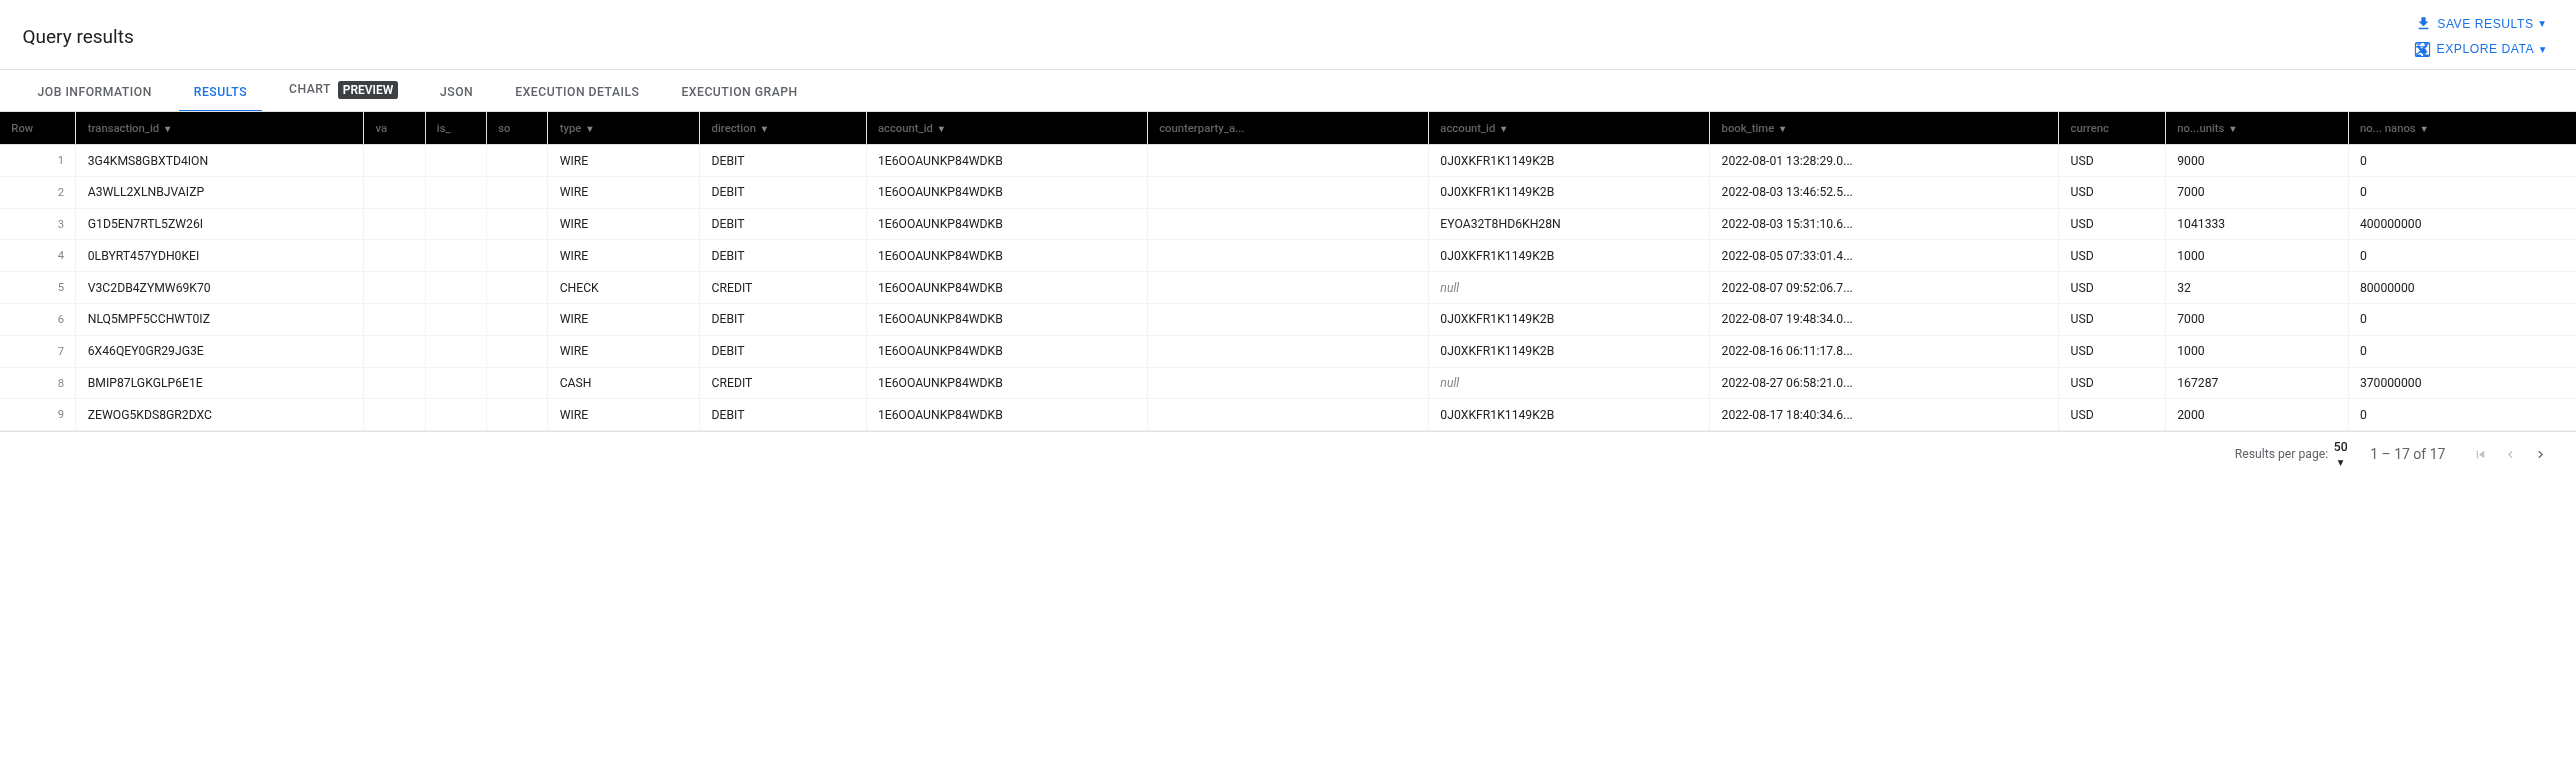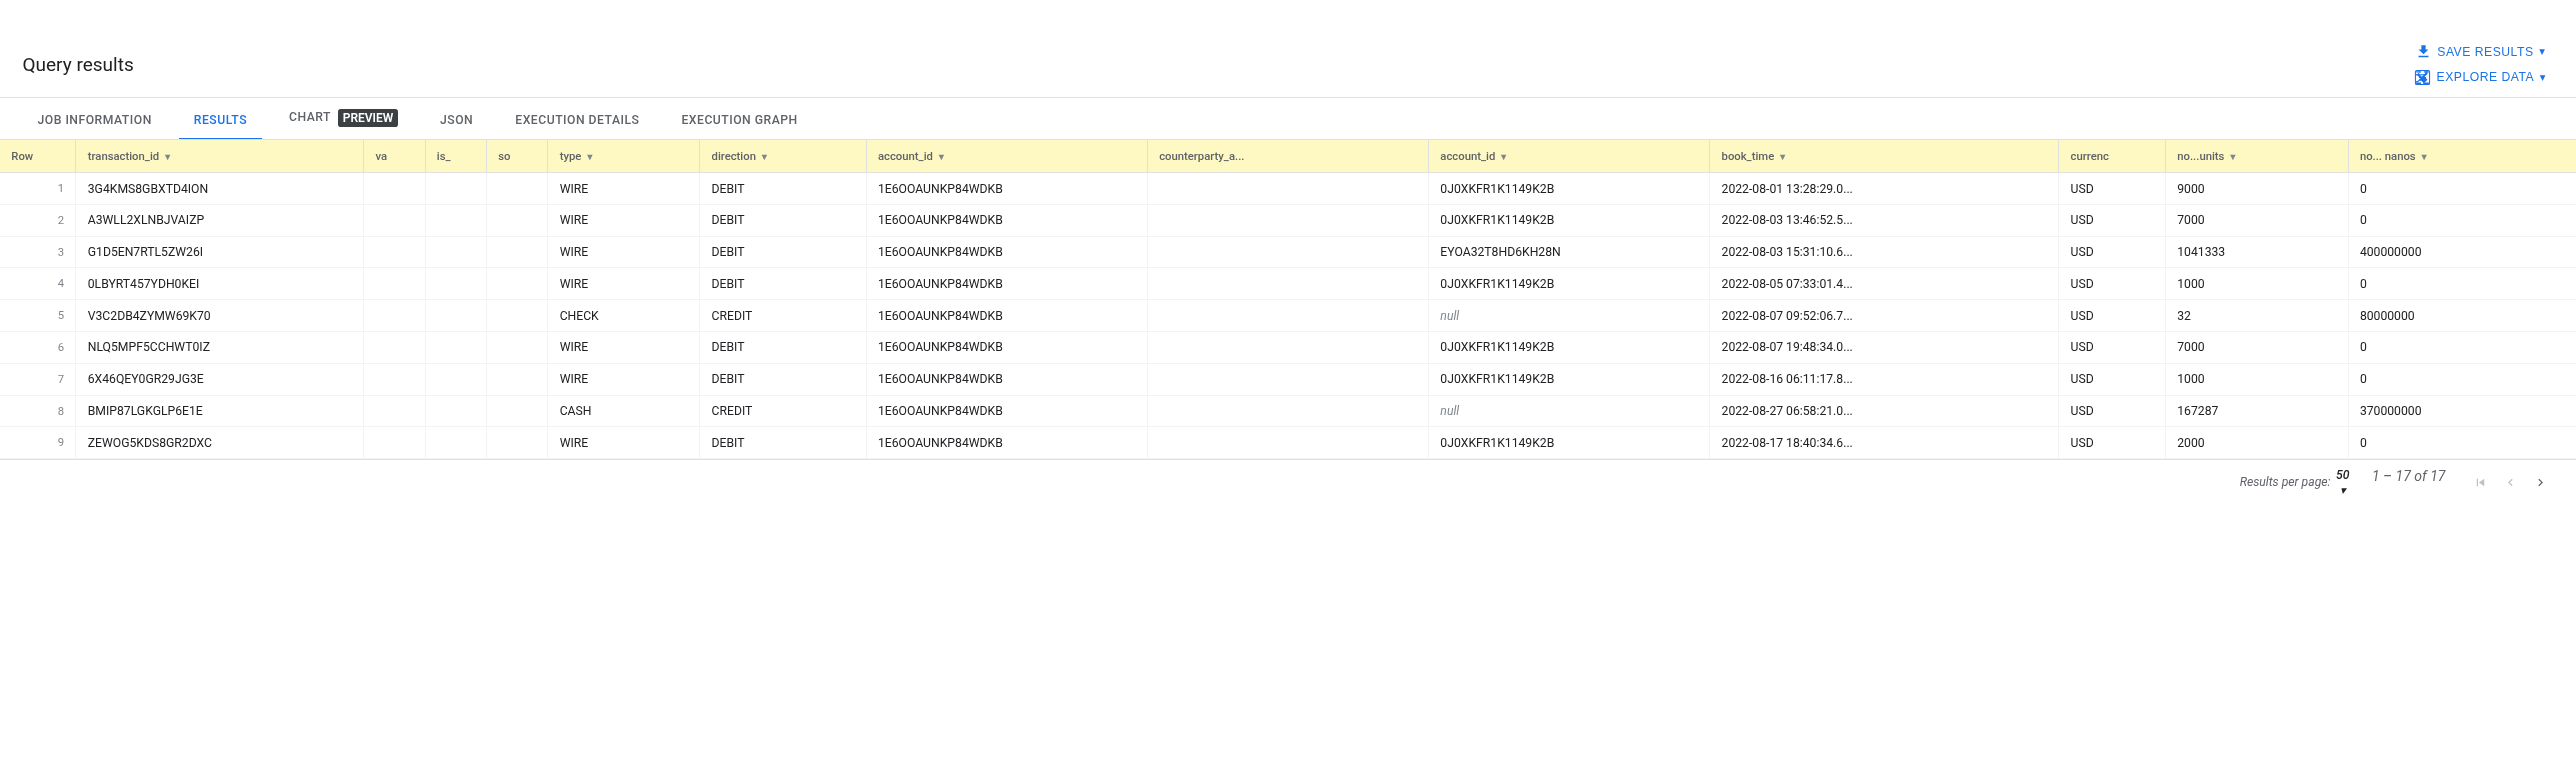--- a/index.html
+++ b/index.html
@@ -4,21 +4,20 @@
   <style>
     * { box-sizing: border-box; margin: 0; padding: 0; }
     body { font-family: 'Roboto', Arial, sans-serif; font-size: 12.2px; color: #202124; background: #fff; }
 
     .page-header {
       display: flex;
       align-items: center;
       justify-content: space-between;
       padding: 11.3px 22.5px 7.5px 22.5px;
       border-bottom: 0.9px solid #e0e0e0;
-      margin-top: 28px;
     }
     .page-title {
       font-size: 19px;
       font-weight: 400;
       color: #202124;
     }
     .header-actions {
       display: flex;
       gap: 1px;
       align-items: center;
@@ -79,21 +78,21 @@
       overflow-x: auto;
       overflow-y: auto;
       max-height: 582px;
     }
     table {
       border-collapse: collapse;
       width: 100%;
       min-width: 1689px;
     }
     thead tr {
-      background: #fef9c3;
+      background: #000000;
       border-bottom: 0.9px solid #e0e0e0;
     }
     thead th {
       padding: 9.4px 11.3px;
       text-align: left;
       font-size: 11.3px;
       font-weight: 500;
       color: #5f6368;
       white-space: nowrap;
       border-right: 0.9px solid #e0e0e0;
@@ -127,27 +126,27 @@
       color: #202124;
       border-right: 0.9px solid #f1f3f4;
       white-space: nowrap;
     }
     tbody td:last-child { border-right: none; }
     .null-value { font-style: italic; color: #80868b; }
     .row-num { color: #80868b; font-size: 11.3px; text-align: right; min-width: 28px; }
 
     .table-footer {
       display: flex;
+      align-items: center;
       justify-content: flex-end;
       padding: 7.5px 22.5px;
       border-top: 0.9px solid #e0e0e0;
       gap: 22.5px;
       font-size: 12.2px;
       color: #5f6368;
-      font-style: italic;
     }
     .rows-per-page {
       display: flex;
       align-items: center;
       gap: 5.6px;
     }
     .rpp-select {
       display: flex;
       align-items: center;
       gap: 1.9px;

